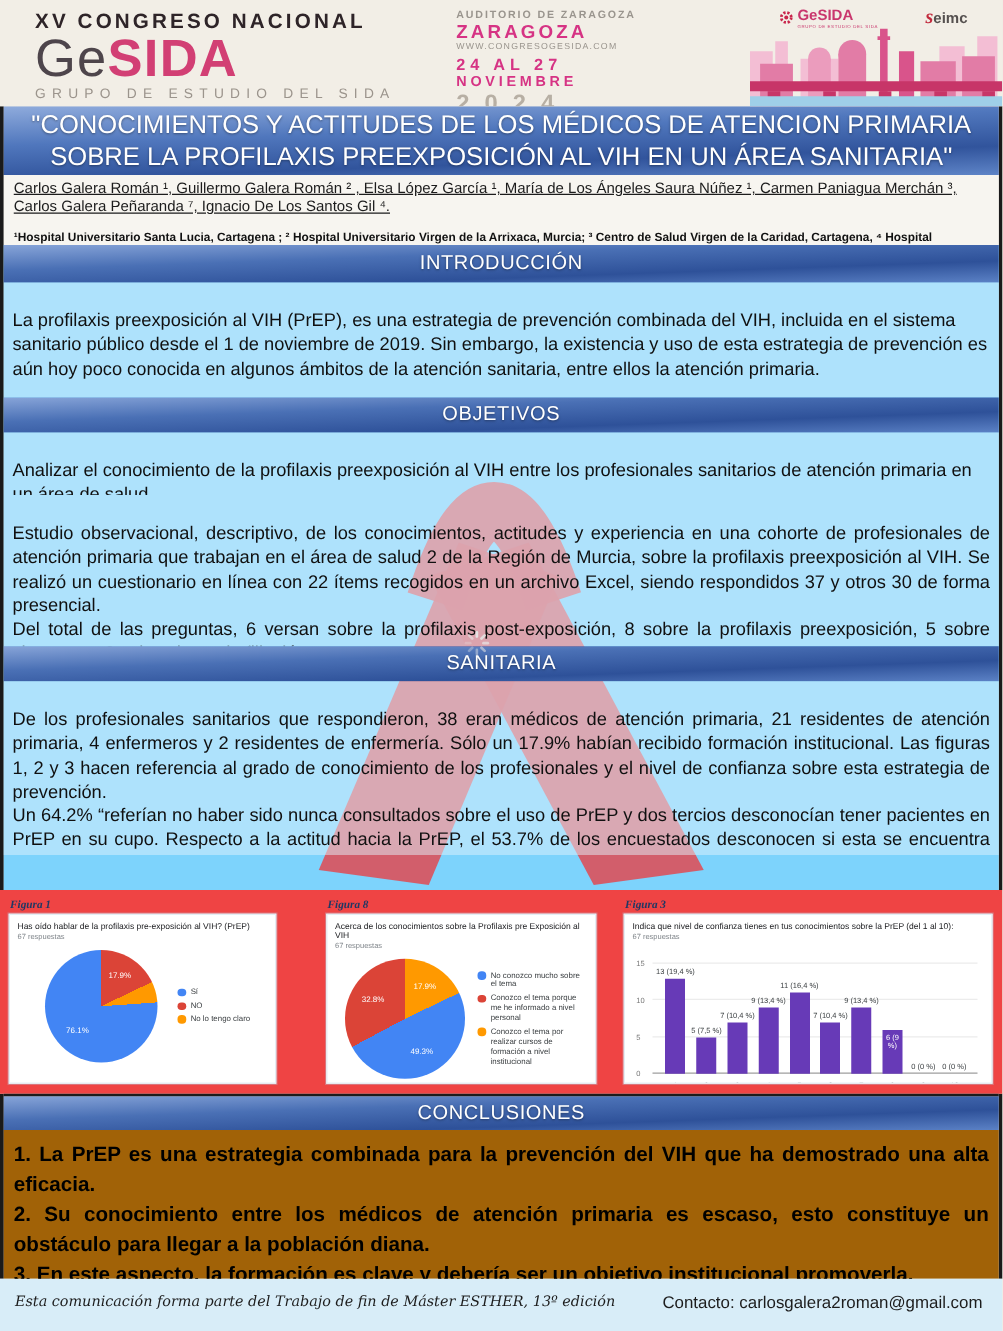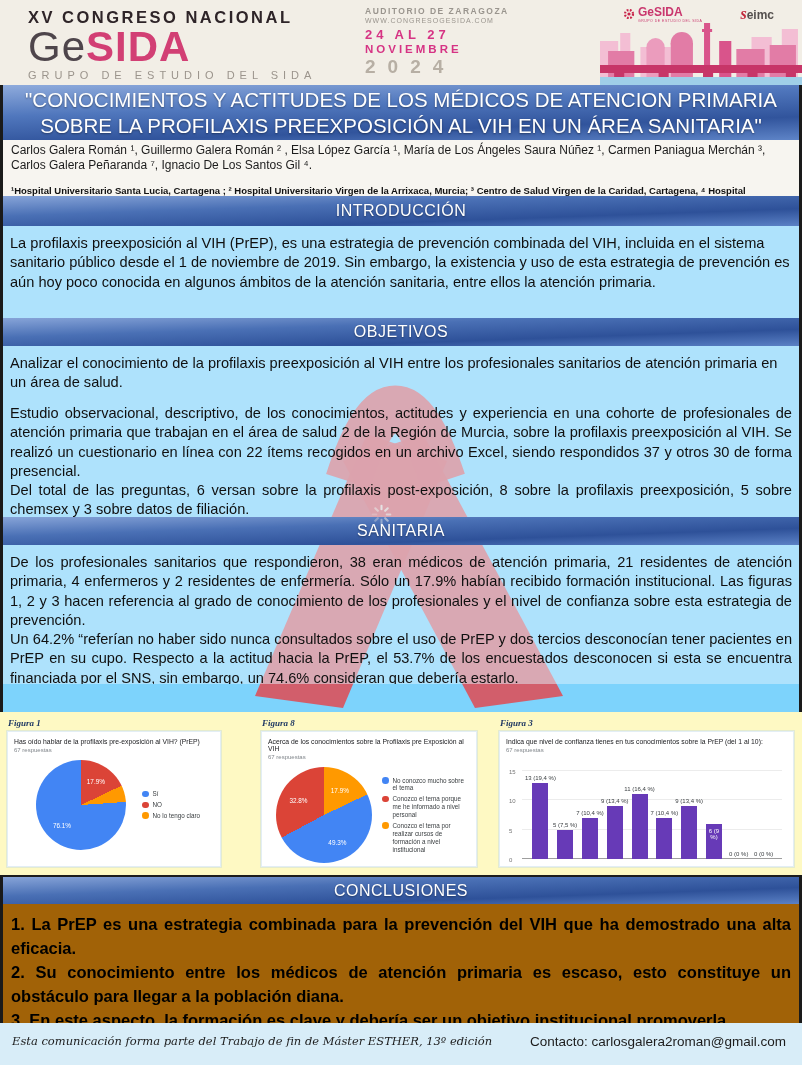--- a/index.html
+++ b/index.html
@@ -29,36 +29,36 @@
   .mini-gesida-sub { font-size: 3.5px; color: #c9366d; letter-spacing: .5px; }
   .seimc-logo { font-size: 12px; font-weight: bold; color: #55504f; }
   .seimc-s { color: #c22a3d; font-style: italic; font-family: "Liberation Serif", serif; font-size: 16px; font-weight: bold; }
 
   
   .edged { border-left: 3px solid #1a1a1a; border-right: 3px solid #1a1a1a; }
   .title-band { height: 55px; display: flex; align-items: center; justify-content: center; text-align: center;
     background: linear-gradient(178deg, #8fabdc 0%, #5077bd 38%, #31549c 72%, #5e84c7 100%);
     color: #fff; font-size: 20.5px; line-height: 1.25; padding: 0 14px; text-shadow: 0 1px 2px rgba(0,0,0,.4); }
   .authors-block { background: #f7f5f0; padding: 3px 8px 2px 8px; height: 56px; overflow: hidden; }
-  .authors-line { font-size: 12px; line-height: 1.23; color: #1c1c1c; }
+  .authors-line { font-size: 12px; line-height: 1.23; color: #1c1c1c; text-decoration: underline; }
   .affiliations-line { font-size: 9.5px; line-height: 1.25; color: #111; font-weight: bold; margin-top: 12px; }
 
   .middle { position: relative; background: #7dd3fc; height: 516px; }
   .ribbon-svg { position: absolute; left: 0; top: 0; z-index: 0; pointer-events: none; }
   .band { position: relative; z-index: 1; display: flex; align-items: center; justify-content: center;
     background: linear-gradient(178deg, #87a4d8 0%, #4a70b5 35%, #2e5199 70%, #5b81c5 100%);
     color: #fff; font-size: 16px; letter-spacing: .5px; text-shadow: 0 1px 2px rgba(0,0,0,.4); }
   .band.h30 { height: 30px; } .band.h28 { height: 28px; } .band.h29 { height: 29px; }
-  .section-text { position: relative; z-index: 1; background: rgba(224,241,251,.5); padding: 8px 7px;
+  .section-text { position: relative; z-index: 1; background: rgba(224,241,251,.5); padding: 22px 7px;
     font-size: 14.6px; line-height: 1.32; color: #101010; white-space: pre-line; overflow: hidden; }
   .just { text-align: justify; }
   .spinner { position: absolute; left: 368px; top: 308px; width: 21px; height: 21px; z-index: 2; }
 
   
-  .figures-strip { height: 163px; background: #fef9c3; display: flex; padding: 4px 7px 8px 7px; position: relative; overflow: hidden; }
+  .figures-strip { height: 163px; background: #ef4444; display: flex; padding: 4px 7px 8px 7px; position: relative; overflow: hidden; }
   .figwrap { display: flex; flex-direction: column; }
   .figwrap.f1 { width: 214px; margin-right: 40px; }
   .figwrap.f2 { width: 216px; margin-right: 22px; }
   .figwrap.f3 { width: 295px; }
   .fig-label { font-family: "Liberation Serif", serif; font-style: italic; font-weight: bold; font-size: 9px; color: #1f3864; margin: 2px 0 3px 1px; }
   .card { background: #fff; border: 1px solid #e3eef5; box-shadow: 0 0 0 1px rgba(180,210,230,.35); flex: 1; padding: 6px 6px 2px 6px; position: relative; overflow: hidden; }
   .chart-title { font-size: 6.8px; color: #202124; }
   .chart-sub { font-size: 6px; color: #80868b; margin-top: 2px; }
   .pie-row { display: flex; align-items: center; margin-top: 7px; }
   .pie { border-radius: 50%; position: relative; flex: none; }
@@ -96,20 +96,21 @@
 <div class="poster">
 
   <div class="header">
     <div class="logo-left">
       <div class="congress-title">XV CONGRESO NACIONAL</div>
       <div class="gesida-logo"><span class="gesida-ge">Ge</span><span class="gesida-sida">SIDA</span></div>
       <div class="gesida-sub">GRUPO DE ESTUDIO DEL SIDA</div>
     </div>
     <div class="venue-block">
       <div class="venue-line1">AUDITORIO DE ZARAGOZA</div>
+      <div class="venue-city">ZARAGOZA</div>
       <div class="venue-url">WWW.CONGRESOGESIDA.COM</div>
       <div class="venue-dates">24 AL 27</div>
       <div class="venue-month">NOVIEMBRE</div>
       <div class="venue-year">2024</div>
     </div>
     <div class="skyline-wrap">
       <svg class="skyline" viewBox="0 0 200 78" preserveAspectRatio="none" aria-hidden="true">
         <rect x="0" y="34" width="18" height="44" fill="#f3bed4"></rect>
         <rect x="20" y="26" width="10" height="52" fill="#f3bed4"></rect>
         <rect x="40" y="40" width="30" height="38" fill="#f3bed4"></rect>

